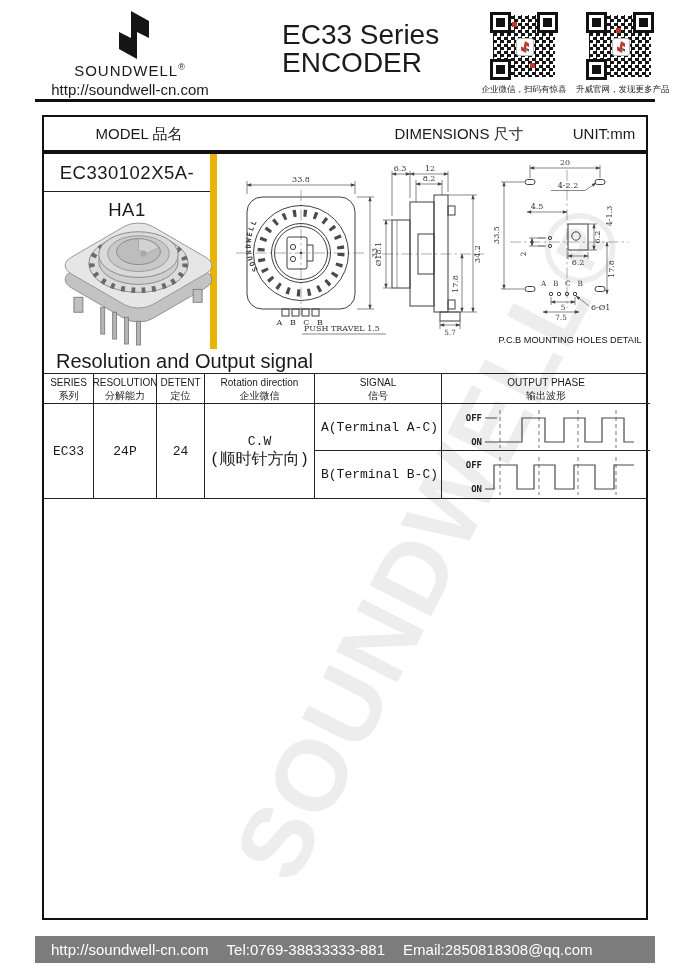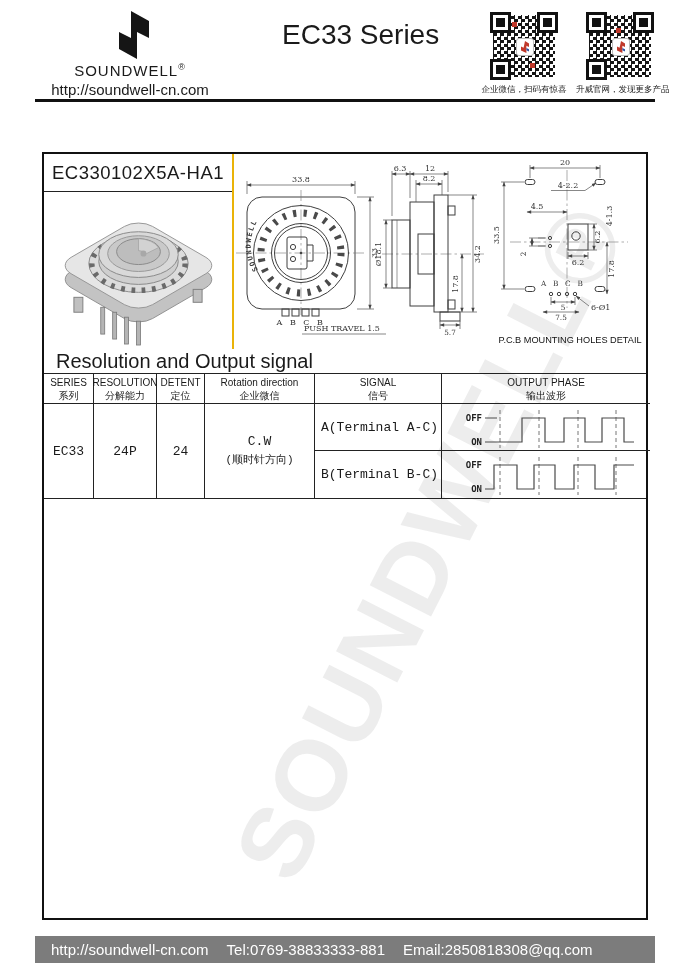--- a/index.html
+++ b/index.html
@@ -31,21 +31,21 @@
   .qr-caption{font-size:8.5px;margin-top:4px;white-space:nowrap;color:#222;}
   .divider{position:absolute;left:35px;top:99px;width:620px;height:3px;background:#111;}
   
   .model-bar{position:absolute;left:42px;top:115px;width:606px;height:37px;border:2px solid #111;box-sizing:border-box;}
   .model-bar span{position:absolute;top:8px;font-size:15px;}
   .mb-model{left:20px;width:150px;text-align:center;}
   .mb-dims{left:330px;width:170px;text-align:center;}
   .mb-unit{left:500px;width:120px;text-align:center;}
   
   .main-table{position:absolute;left:42px;top:152px;width:606px;height:768px;border:2px solid #111;box-sizing:border-box;}
-  .left-col{position:absolute;left:0;top:0;width:190px;height:195px;border-right:2px solid #eab308;box-sizing:border-box;}
+  .left-col{position:absolute;left:0;top:0;width:173px;height:195px;border-right:7px solid #eab308;box-sizing:border-box;}
   .model-name{height:37px;line-height:37px;text-align:center;font-size:18.5px;border-bottom:1.5px solid #222;letter-spacing:.5px;}
   .product-img{position:absolute;left:0;top:38px;width:189px;height:156px;}
   .drawings{position:absolute;left:190px;top:0;width:416px;height:195px;}
   .section-row{position:absolute;left:0;top:195px;width:100%;height:25px;border-bottom:1px solid #222;box-sizing:border-box;
                font-size:20px;line-height:25px;padding-left:12px;}
   .spec-head{position:absolute;left:0;top:220px;width:100%;height:30px;}
   .spec-data{position:absolute;left:0;top:250px;width:100%;height:95px;border-bottom:1px solid #222;box-sizing:border-box;}
   .cell{position:absolute;top:0;height:100%;border-right:1px solid #222;box-sizing:border-box;}
   .c0{left:0;width:50px;} .c1{left:50px;width:63px;} .c2{left:113px;width:48px;}
   .c3{left:161px;width:110px;} .c4{left:271px;width:127px;} .c5{left:398px;width:208px;border-right:none;}
@@ -84,20 +84,21 @@
     <div class="brand">
       <svg width="46" height="50" viewBox="0 0 46 50">
         <path d="M24,1 L42,11 L42,28 L30,22 L30,49 L12,39 L12,22 L24,28 Z" fill="#151515"></path>
       </svg>
       <div class="brand-name"><span>SOUNDWELL</span><span class="brand-reg">®</span></div>
       <div class="brand-url">http://soundwell-cn.com</div>
     </div>
 
     <div class="doc-title">
       <div>EC33 Series</div>
+      <div>ENCODER</div>
     </div>
 
     <div class="qrs">
       <div class="qr-wrap">
         <div class="qr">
           <div class="f tl"></div>
           <div class="f tr"></div>
           <div class="f bl"></div>
           <div class="r" style="left:22px;top:10px;"></div>
           <div class="r" style="left:40px;bottom:12px;"></div>
@@ -122,20 +123,25 @@
                 <path d="M6.4,7 L9,8.2 V10.5 L6.4,9.3 Z" fill="#2d4fa1"></path>
               </svg>
           </div>
         </div>
         <div class="qr-caption">升威官网，发现更多产品</div>
       </div>
     </div>
 
     <div class="divider"></div>
 
+    <div class="model-bar">
+      <span class="mb-model">MODEL 品名</span>
+      <span class="mb-dims">DIMENSIONS 尺寸</span>
+      <span class="mb-unit">UNIT:mm</span>
+    </div>
 
     <div class="main-table">
       <div class="left-col">
         <div class="model-name">EC330102X5A-HA1</div>
         <svg class="product-img" viewBox="0 0 190 157">
           <g transform="translate(95,88) scale(1,0.58) rotate(45)">
               <rect x="-58" y="-58" width="116" height="116" rx="20" fill="#c3c3c3" stroke="#8a8a8a"></rect>
             </g>
           <g transform="translate(95,74) scale(1,0.58) rotate(45)">
               <rect x="-58" y="-58" width="116" height="116" rx="20" fill="#e6e6e6" stroke="#909090"></rect>
@@ -321,21 +327,21 @@
             <div>信号</div>
           </div>
       </div>
 
       <div class="spec-data">
         <div class="cell c0 dcell mono">EC33</div>
         <div class="cell c1 dcell mono">24P</div>
         <div class="cell c2 dcell mono">24</div>
         <div class="cell c3 dcell mono">
           <div>C.W</div>
-          <div style="font-size:11px;">(顺时针方向)</div>
+          <div style="font-size:16px;">(顺时针方向)</div>
         </div>
         <div class="cell c4">
           <div class="sig-sub top mono">A(Terminal A-C)</div>
           <div class="sig-sub mono">B(Terminal B-C)</div>
         </div>
         <div class="cell c5">
           <div class="out-sub top">
             <svg class="wave" width="206" height="46" viewBox="0 0 206 46">
               <text class="wlab" x="40" y="17" text-anchor="end">OFF</text>
               <text class="wlab" x="40" y="41" text-anchor="end">ON</text>

